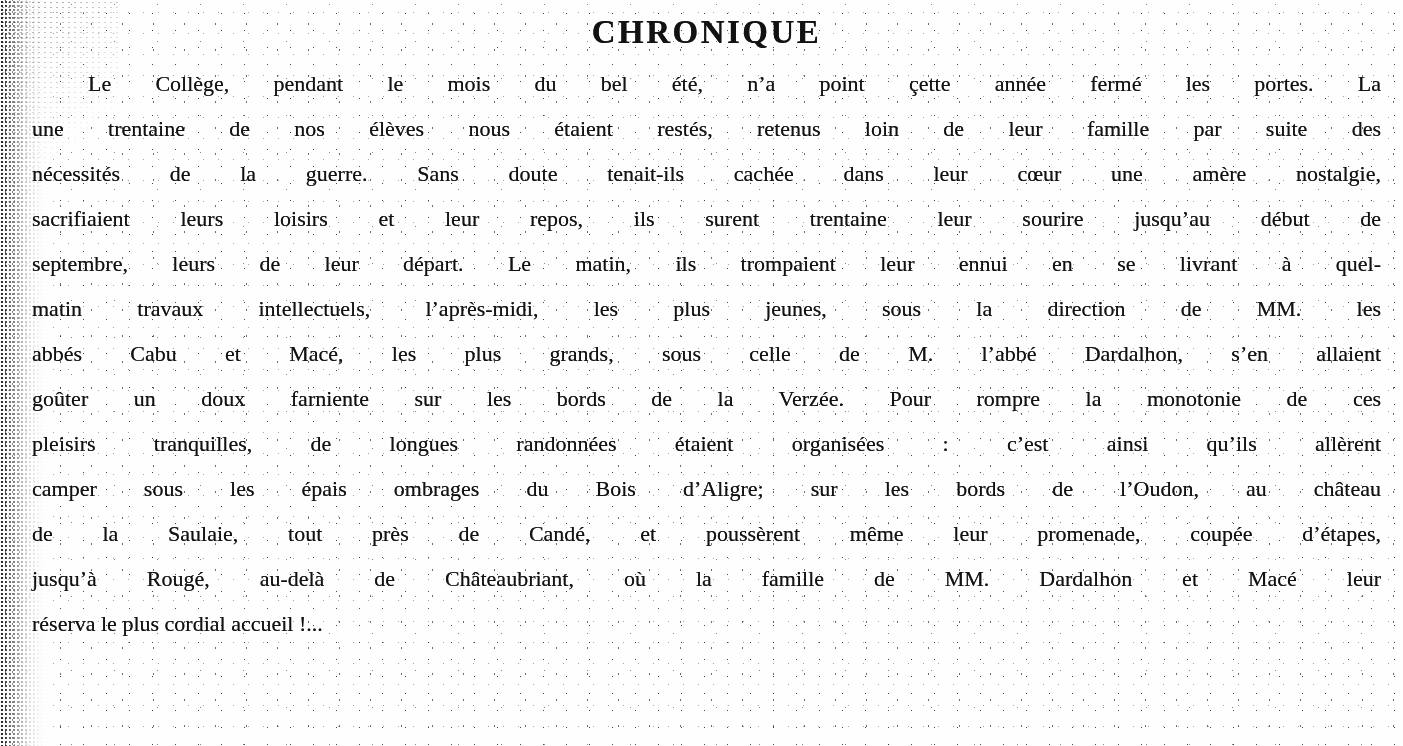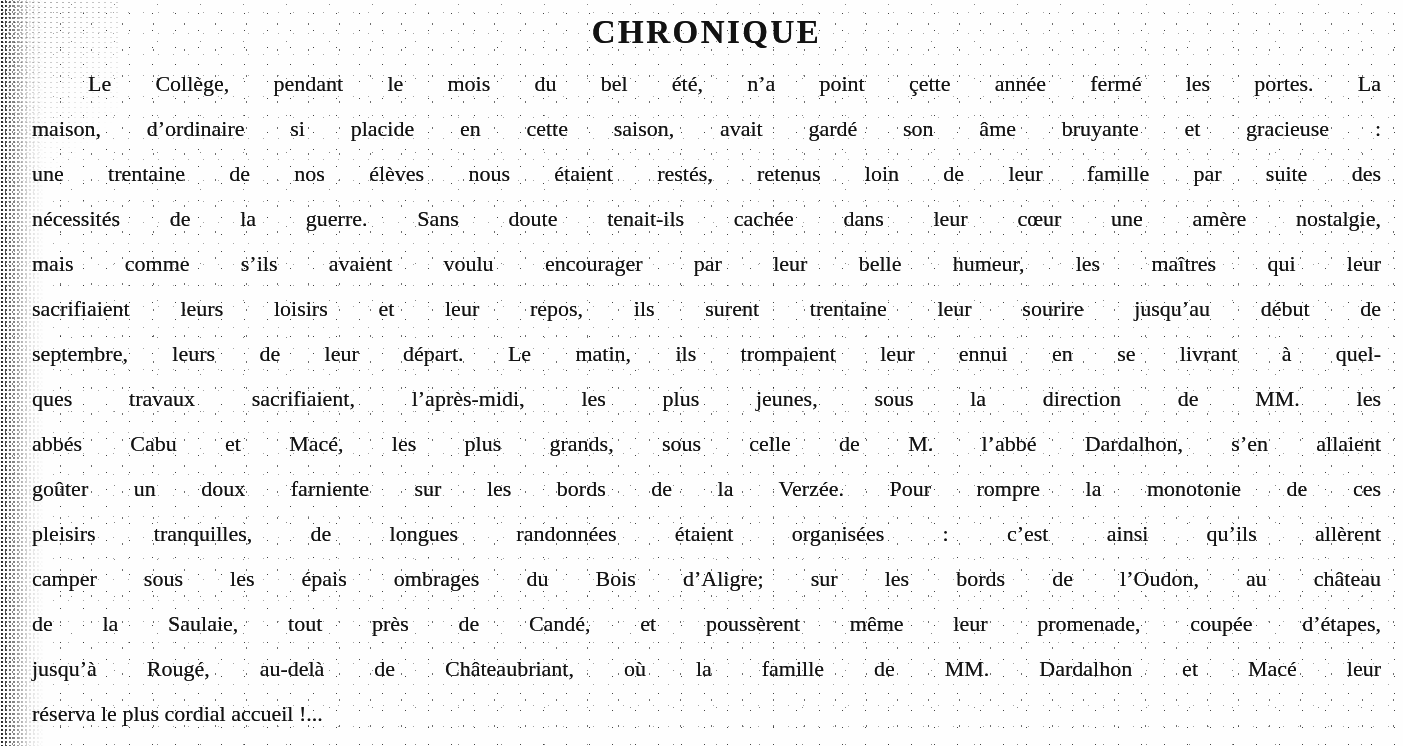--- a/index.html
+++ b/index.html
@@ -101,27 +101,25 @@
 
 <div class="noise-layer"></div>
 <div class="edge-speckle"></div>
 <div class="edge-fade"></div>
 <div class="corner-speckle"></div>
 
 <div class="page">
   <div class="title">CHRONIQUE</div>
   <div class="body-text">
     <div class="line first">Le Collège, pendant le mois du bel été, n’a point çette année fermé les portes.  La</div>
-    <div class="line">maison, d’ordinaire si placide en cette saison, avait gardé son âme bruyante et gracieuse :</div>
     <div class="line">une trentaine de nos élèves nous étaient restés, retenus loin de leur famille par suite des</div>
     <div class="line">nécessités de la guerre. Sans doute tenait-ils cachée dans leur cœur une amère nostalgie,</div>
-    <div class="line">mais comme s’ils avaient voulu encourager par leur belle humeur, les maîtres qui leur</div>
     <div class="line">sacrifiaient leurs loisirs et leur repos, ils surent trentaine leur sourire jusqu’au début de</div>
     <div class="line">septembre, leurs de leur départ. Le matin, ils trompaient leur ennui en se livrant à quel-</div>
-    <div class="line">ques travaux sacrifiaient, l’après-midi, les plus jeunes, sous la direction de MM. les</div>
+    <div class="line">matin travaux intellectuels, l’après-midi, les plus jeunes, sous la direction de MM. les</div>
     <div class="line">abbés Cabu et Macé, les plus grands, sous celle de M. l’abbé Dardalhon, s’en allaient</div>
     <div class="line">goûter un doux farniente sur les bords de la Verzée. Pour rompre la monotonie de ces</div>
     <div class="line">pleisirs tranquilles, de longues randonnées étaient organisées : c’est ainsi qu’ils allèrent</div>
     <div class="line">camper sous les épais ombrages du Bois d’Aligre; sur les bords de l’Oudon, au château</div>
     <div class="line">de la Saulaie, tout près de Candé, et poussèrent même leur promenade, coupée d’étapes,</div>
     <div class="line">jusqu’à Rougé, au-delà de Châteaubriant, où la famille de MM. Dardalhon et Macé leur</div>
     <div class="line last">réserva le plus cordial accueil !...</div>
   </div>
 </div>
 

